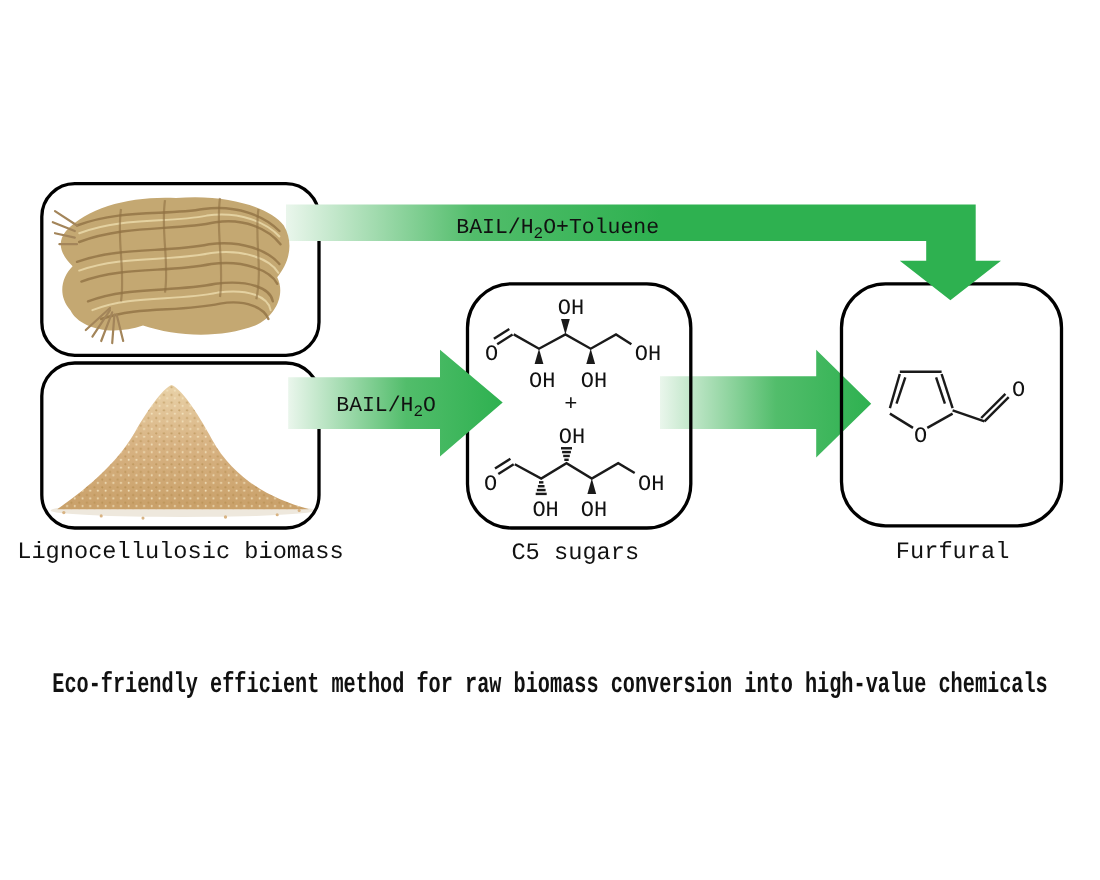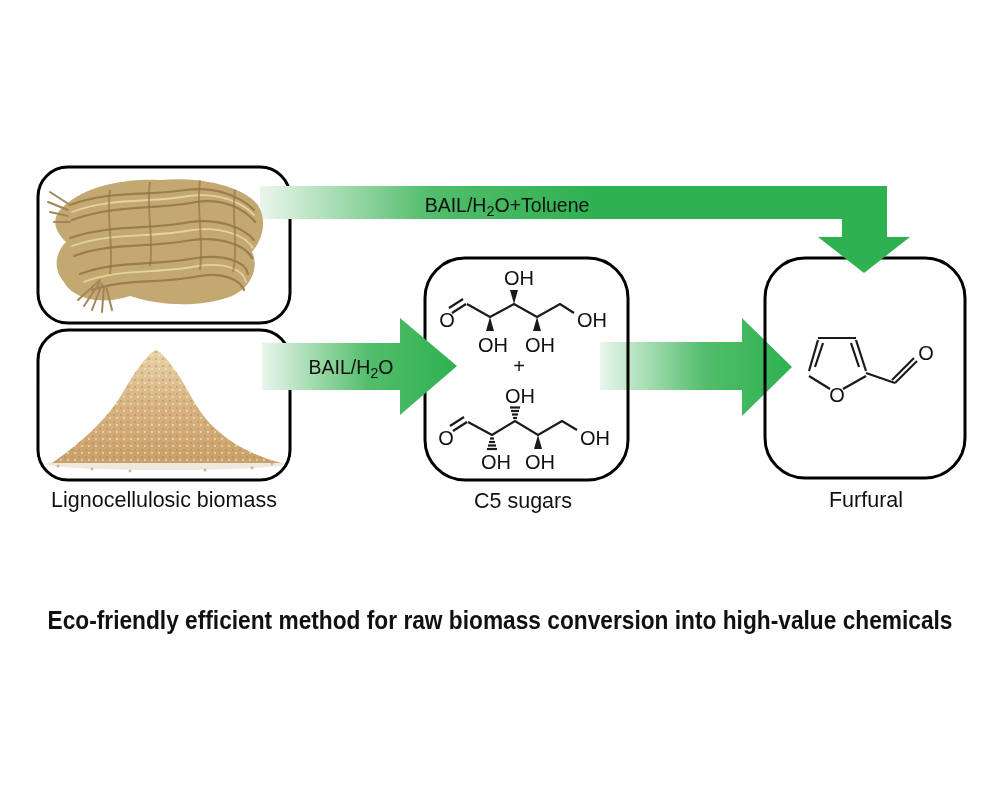--- a/index.html
+++ b/index.html
@@ -1,17 +1,17 @@
 <!DOCTYPE html>
 <html><head>
 <meta charset="utf-8">
 <style>
   html,body{margin:0;padding:0;background:#ffffff;}
   .page{position:relative;width:1000px;height:800px;background:#ffffff;overflow:hidden;
-        font-family:Liberation Sans, sans-serif;}
+        font-family:Liberation Mono, monospace;}
   svg{display:block;}
   text{fill:#111;}
 </style>
 </head>
 <body>
 
 <div class="page">
 <svg width="1000" height="800" viewBox="0 0 1000 800">
   <defs>
     <linearGradient id="gradTop" gradientUnits="userSpaceOnUse" x1="260" y1="0" x2="600" y2="0">

